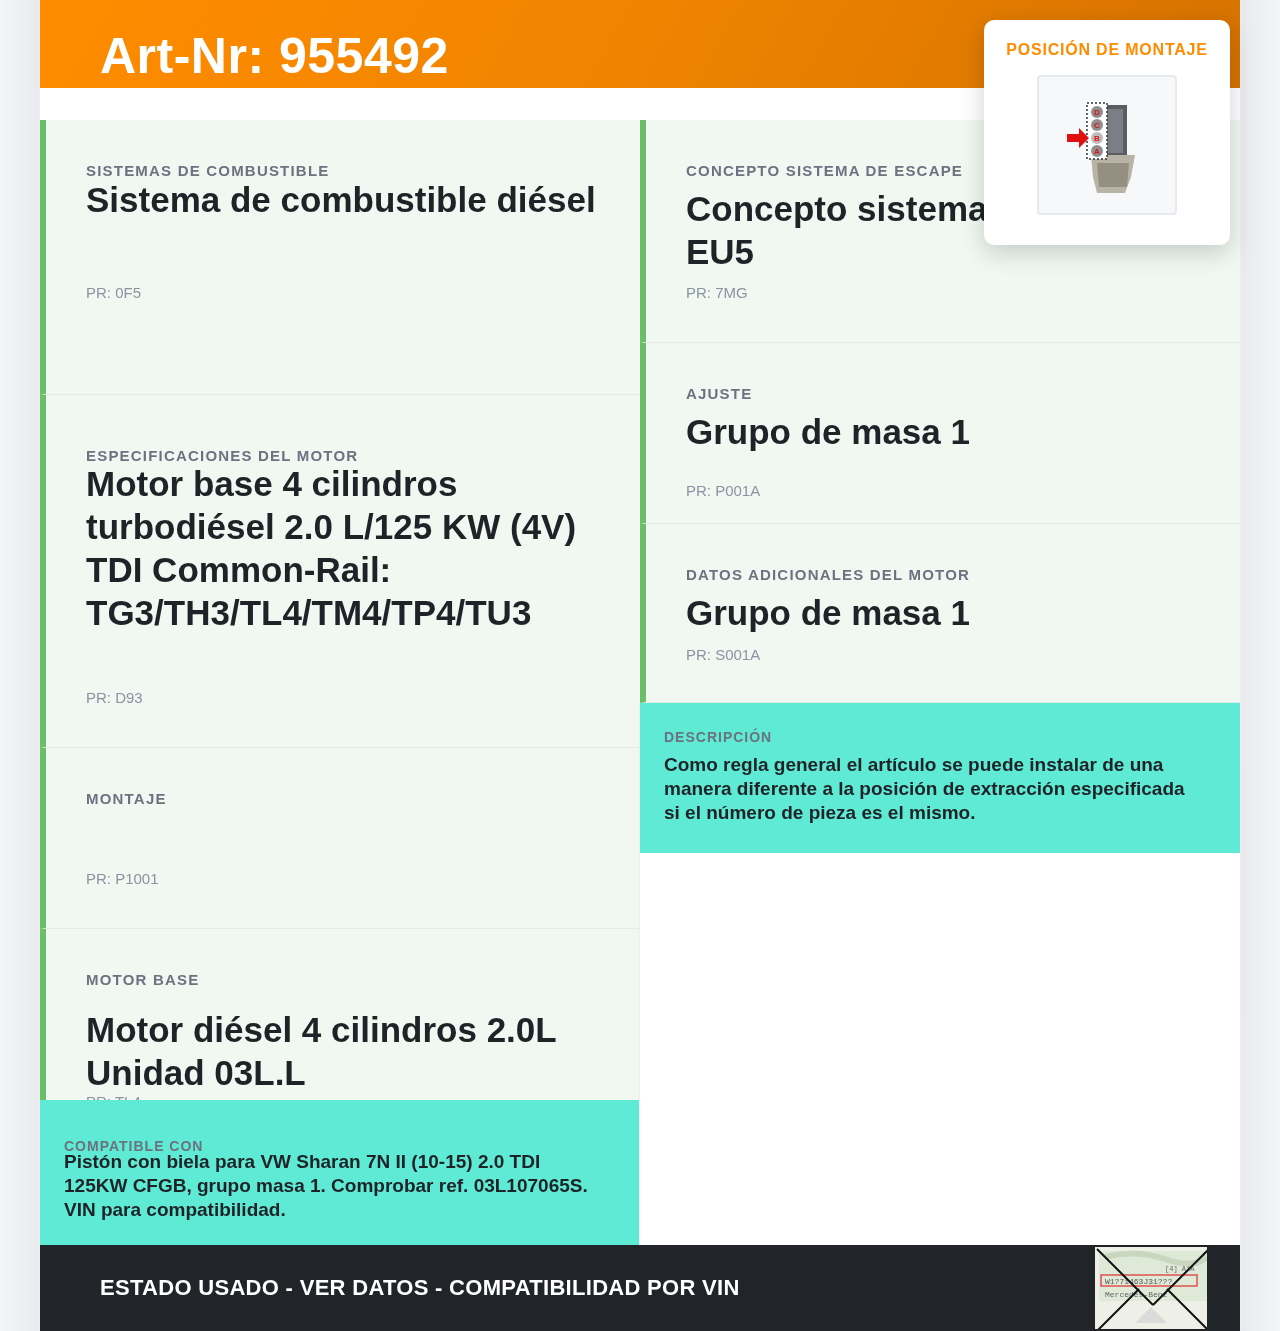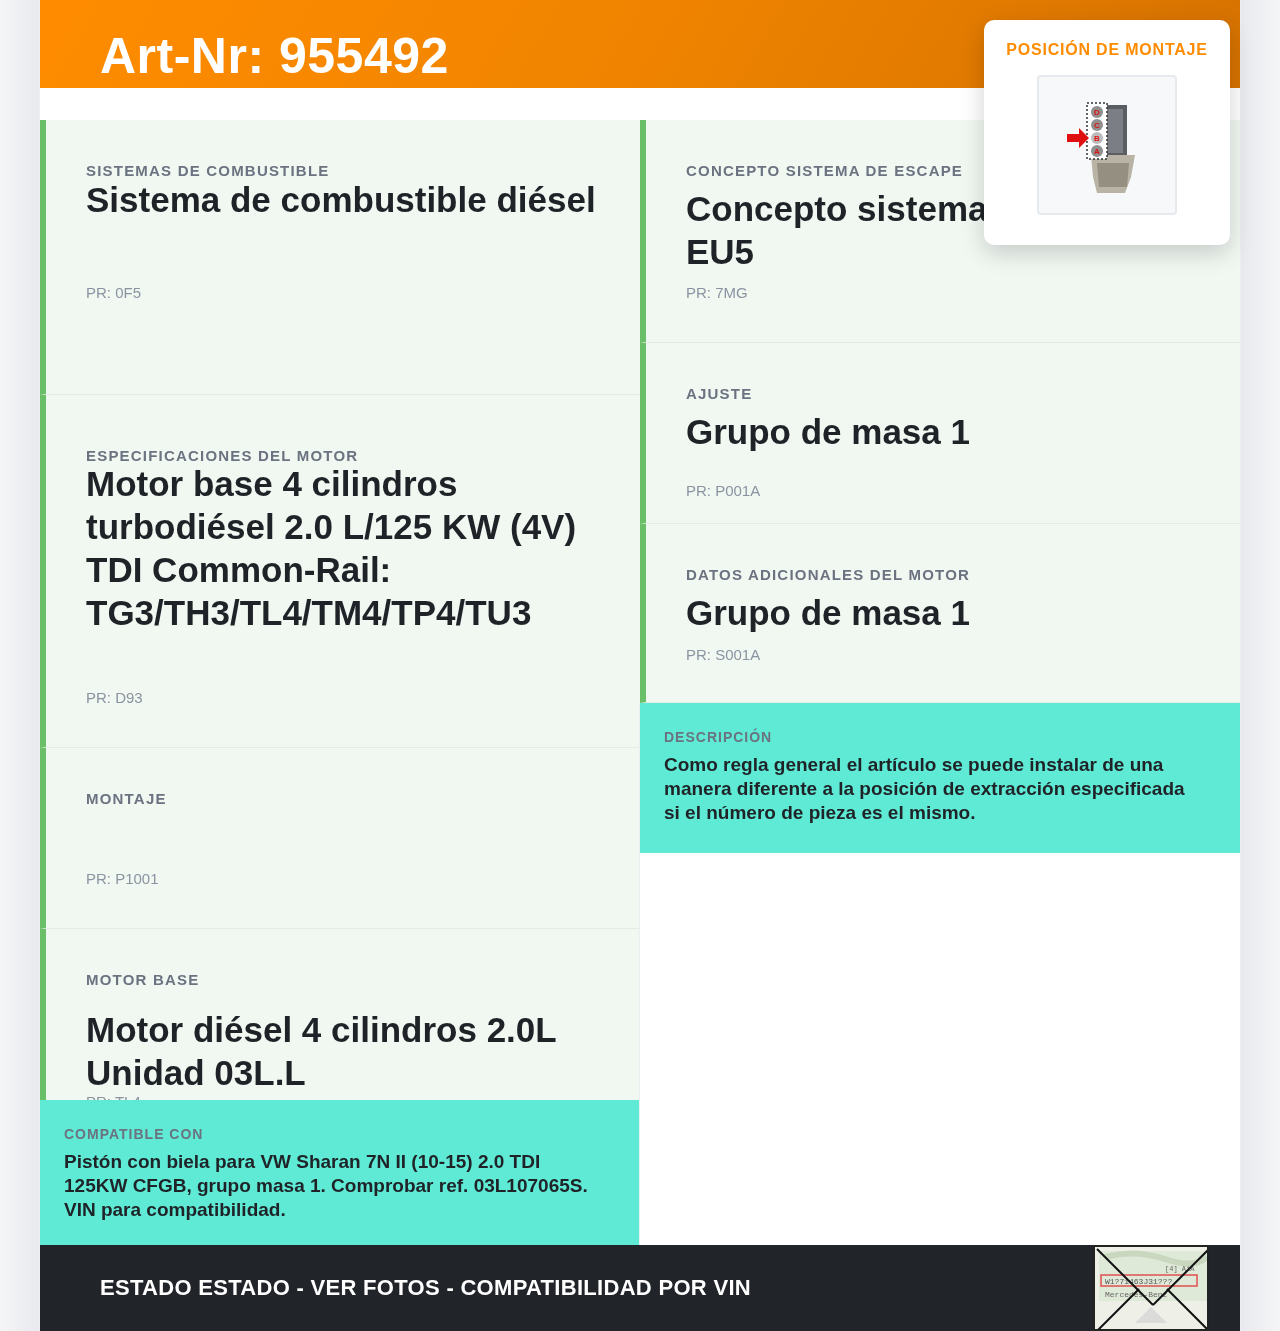--- a/index.html
+++ b/index.html
@@ -136,26 +136,26 @@
   </div>
 
   <div class="plain" style="left:600px; top:703px; width:600px; height:150px;">
     <div class="plain-label" style="top:26px;">DESCRIPCIÓN</div>
     <div class="plain-text" style="top:50px;">Como regla general el artículo se puede instalar de una manera diferente a la posición de extracción especificada si el número de pieza es el mismo.</div>
   </div>
 
   <div class="divider-v"></div>
 
   <div class="plain" style="left:0; top:1100px; width:599px; height:145px;">
-    <div class="plain-label" style="top:26px;text-align:center;">COMPATIBLE CON</div>
+    <div class="plain-label" style="top:38px;text-align:center;">COMPATIBLE CON</div>
     <div class="plain-text" style="top:50px; width:530px;">Pistón con biela para VW Sharan 7N II (10-15) 2.0 TDI 125KW CFGB, grupo masa 1. Comprobar ref. 03L107065S. VIN para compatibilidad.</div>
   </div>
 
   <div class="footer">
-    <div class="footer-text">ESTADO ESTADO - VER FOTOS - COMPATIBILIDAD POR VIN</div>
+    <div class="footer-text">ESTADO USADO - VER DATOS - COMPATIBILIDAD POR VIN</div>
     <div class="vin-img">
       <svg width="116" height="86" viewBox="0 0 116 86">
         <rect x="0" y="0" width="116" height="86" fill="#eef0e8"></rect>
         <rect x="4" y="4" width="108" height="50" fill="#dfe9d8"></rect>
         <path d="M10 10 Q40 2 70 12 T112 10" stroke="#c9d7bf" stroke-width="6" fill="none"></path>
         <rect x="6" y="28" width="96" height="11" fill="none" stroke="#e05050" stroke-width="1.5"></rect>
         <text x="10" y="37" font-size="8" font-family="Liberation Mono, monospace" fill="#555">W1?71463J31???</text>
         <text x="10" y="50" font-size="8" font-family="Liberation Mono, monospace" fill="#666">Mercedes-Benz</text>
         <text x="70" y="24" font-size="7" font-family="Liberation Mono, monospace" fill="#666">[4] AiA</text>
         <path d="M56 60 L40 76 L72 76 Z" fill="#cfcfcf" opacity="0.6"></path>

